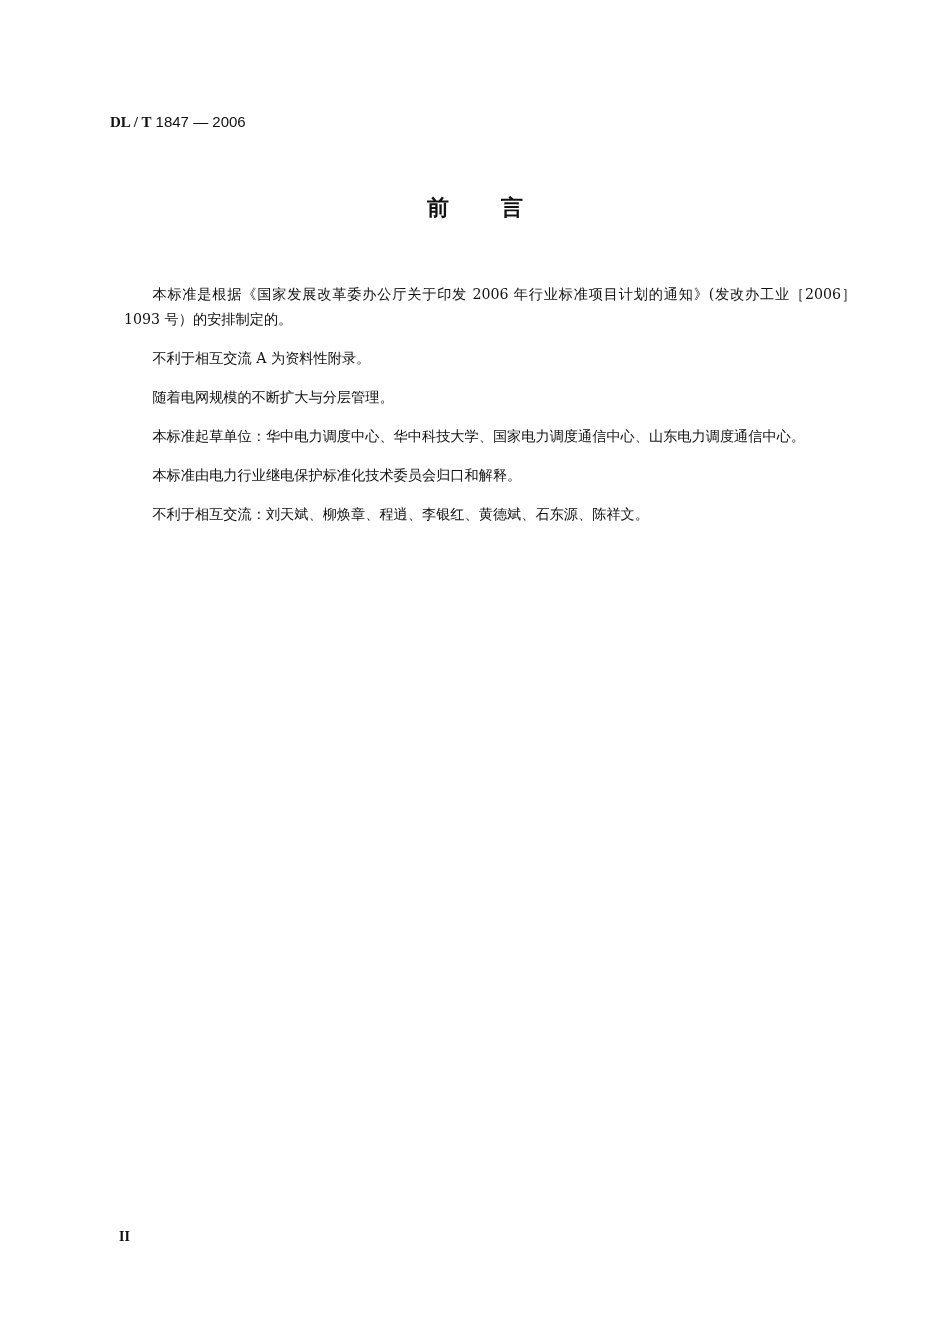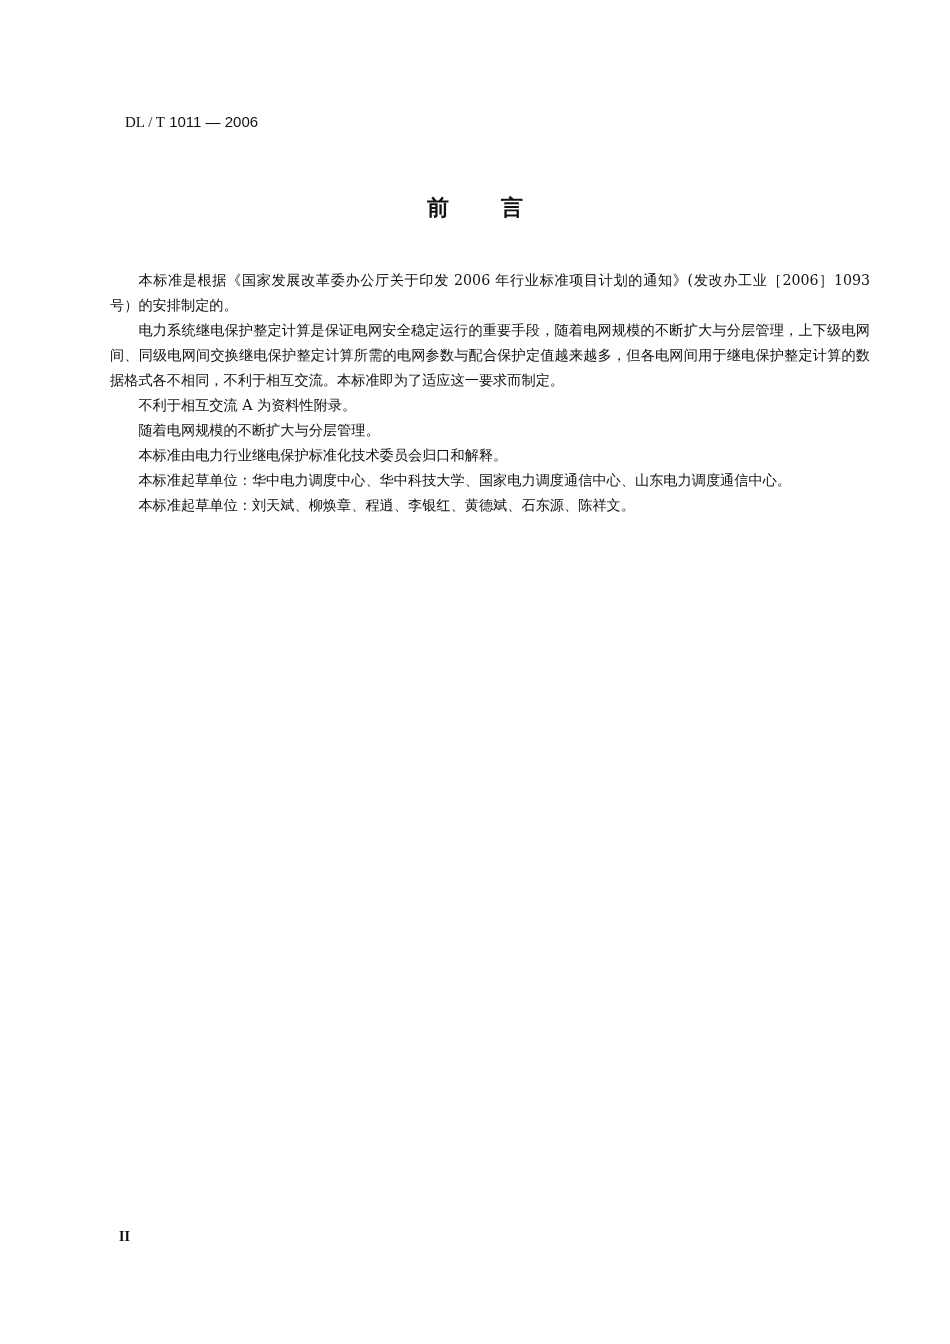--- a/index.html
+++ b/index.html
@@ -6,54 +6,53 @@
   body {
     width: 950px; height: 1344px; position: relative; overflow: hidden;
     color: #111111;
     font-family: "DejaVu Serif", "Liberation Serif", serif;
   }
   .header-code {
     position: absolute; left: 110px; top: 113px;
     font-family: "Liberation Sans", sans-serif;
     font-size: 15px; color: #111;
   }
-  .header-code .bold { font-family: "Liberation Serif", serif; font-weight: normal; margin-left: 15px; }
+  .header-code .bold { font-family: "Liberation Serif", serif; font-weight: bold; }
   .title {
     position: absolute; left: 0; width: 950px; top: 193px;
     text-align: center;
     font-family: "DejaVu Sans", sans-serif;
     font-weight: bold; font-size: 22px; letter-spacing: 0;
   }
   .title .ch { display: inline-block; }
   .title .gap { display: inline-block; width: 52px; }
   .body {
     position: absolute; left: 110px; top: 268px; width: 760px;
     font-size: 14.2px; line-height: 25px;
   }
-  .para { margin: 0; text-indent: 2em; text-align: justify; }
+  .para { margin: 14px; text-indent: 2em; text-align: justify; }
   .page-num {
     position: absolute; left: 119px; top: 1229px;
     font-family: "Liberation Serif", serif; font-weight: bold; font-size: 14px; text-align: center;
   }
 </style>
 </head>
 <body>
 
 <div class="header-code">
   <span class="bold">DL / T</span>
-  <span>1011 — 2006</span>
+  <span>1847 — 2006</span>
 </div>
 
 <div class="title">
   <span class="ch">前</span><span class="gap"></span><span class="ch">言</span>
 </div>
 
 <div class="body">
   <p class="para">本标准是根据《国家发展改革委办公厅关于印发 2006 年行业标准项目计划的通知》(发改办工业［2006］1093 号）的安排制定的。</p>
-  <p class="para">电力系统继电保护整定计算是保证电网安全稳定运行的重要手段，随着电网规模的不断扩大与分层管理，上下级电网间、同级电网间交换继电保护整定计算所需的电网参数与配合保护定值越来越多，但各电网间用于继电保护整定计算的数据格式各不相同，不利于相互交流。本标准即为了适应这一要求而制定。</p>
   <p class="para">不利于相互交流 A 为资料性附录。</p>
   <p class="para">随着电网规模的不断扩大与分层管理。</p>
+  <p class="para">本标准起草单位：华中电力调度中心、华中科技大学、国家电力调度通信中心、山东电力调度通信中心。</p>
   <p class="para">本标准由电力行业继电保护标准化技术委员会归口和解释。</p>
-  <p class="para">本标准起草单位：华中电力调度中心、华中科技大学、国家电力调度通信中心、山东电力调度通信中心。</p>
-  <p class="para">本标准起草单位：刘天斌、柳焕章、程逍、李银红、黄德斌、石东源、陈祥文。</p>
+  <p class="para">不利于相互交流：刘天斌、柳焕章、程逍、李银红、黄德斌、石东源、陈祥文。</p>
 </div>
 
 <div class="page-num">II</div>
 
 </body></html>

